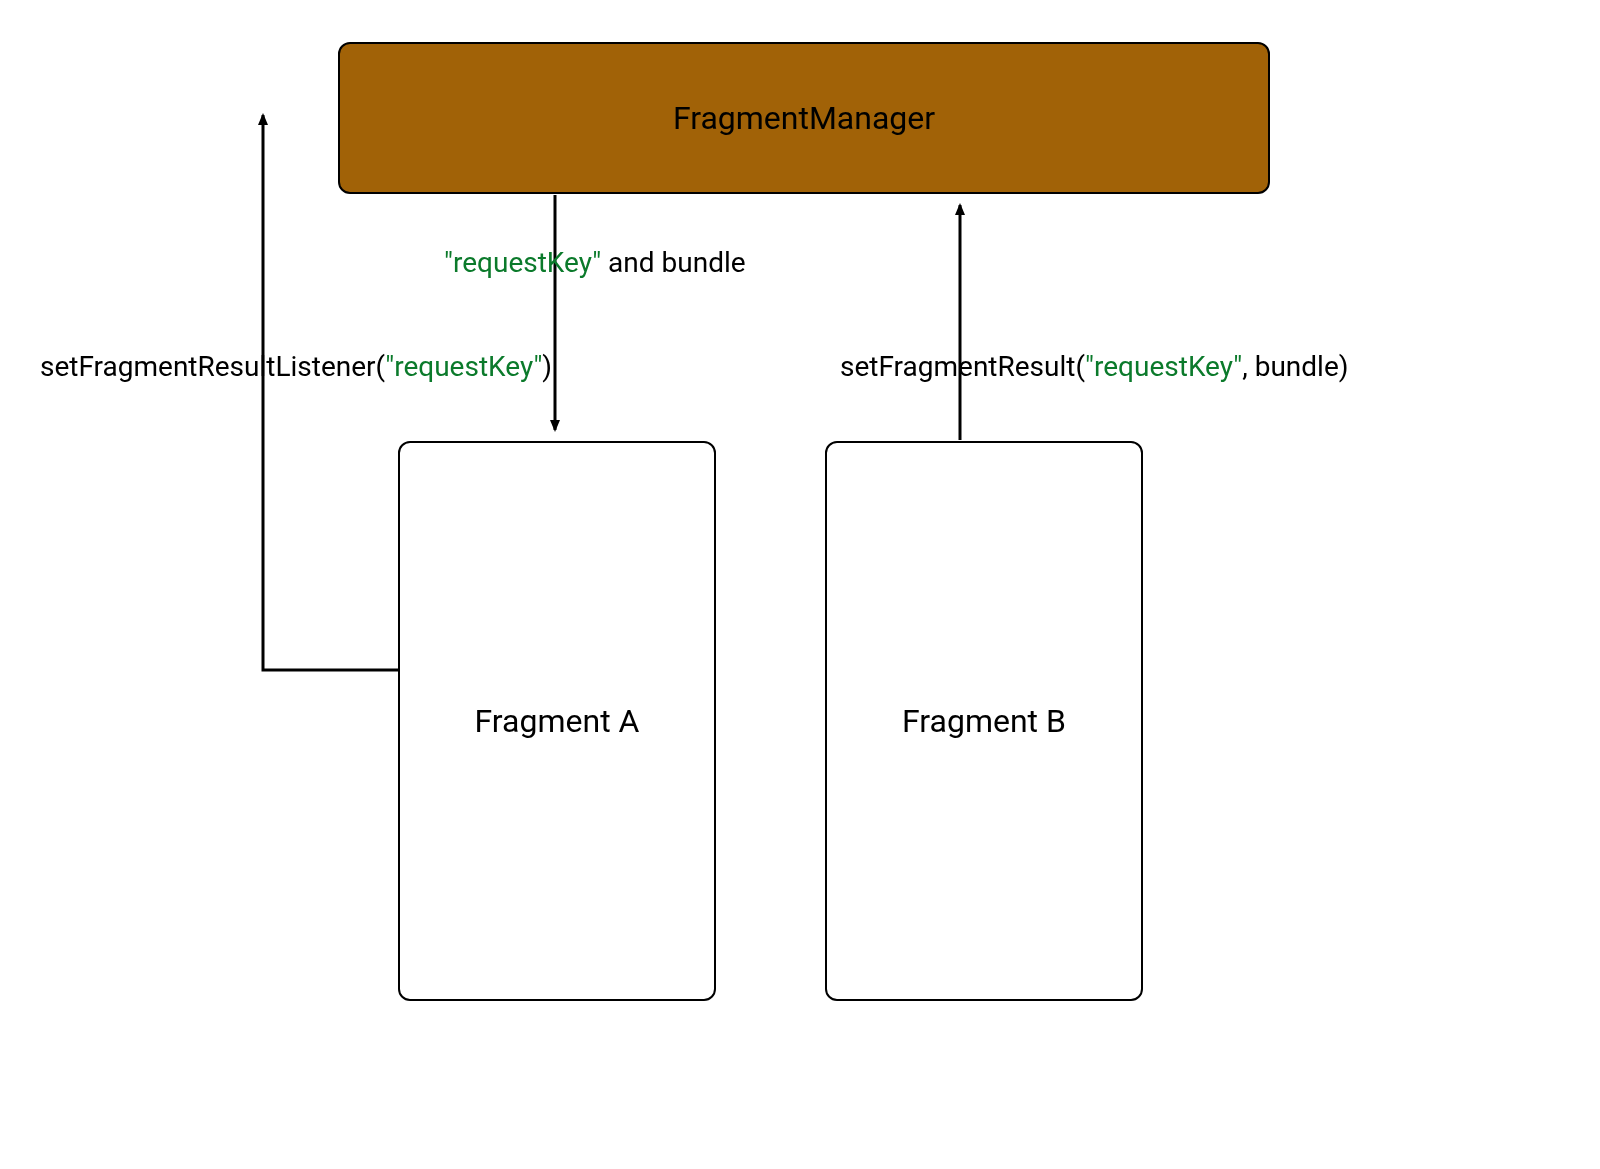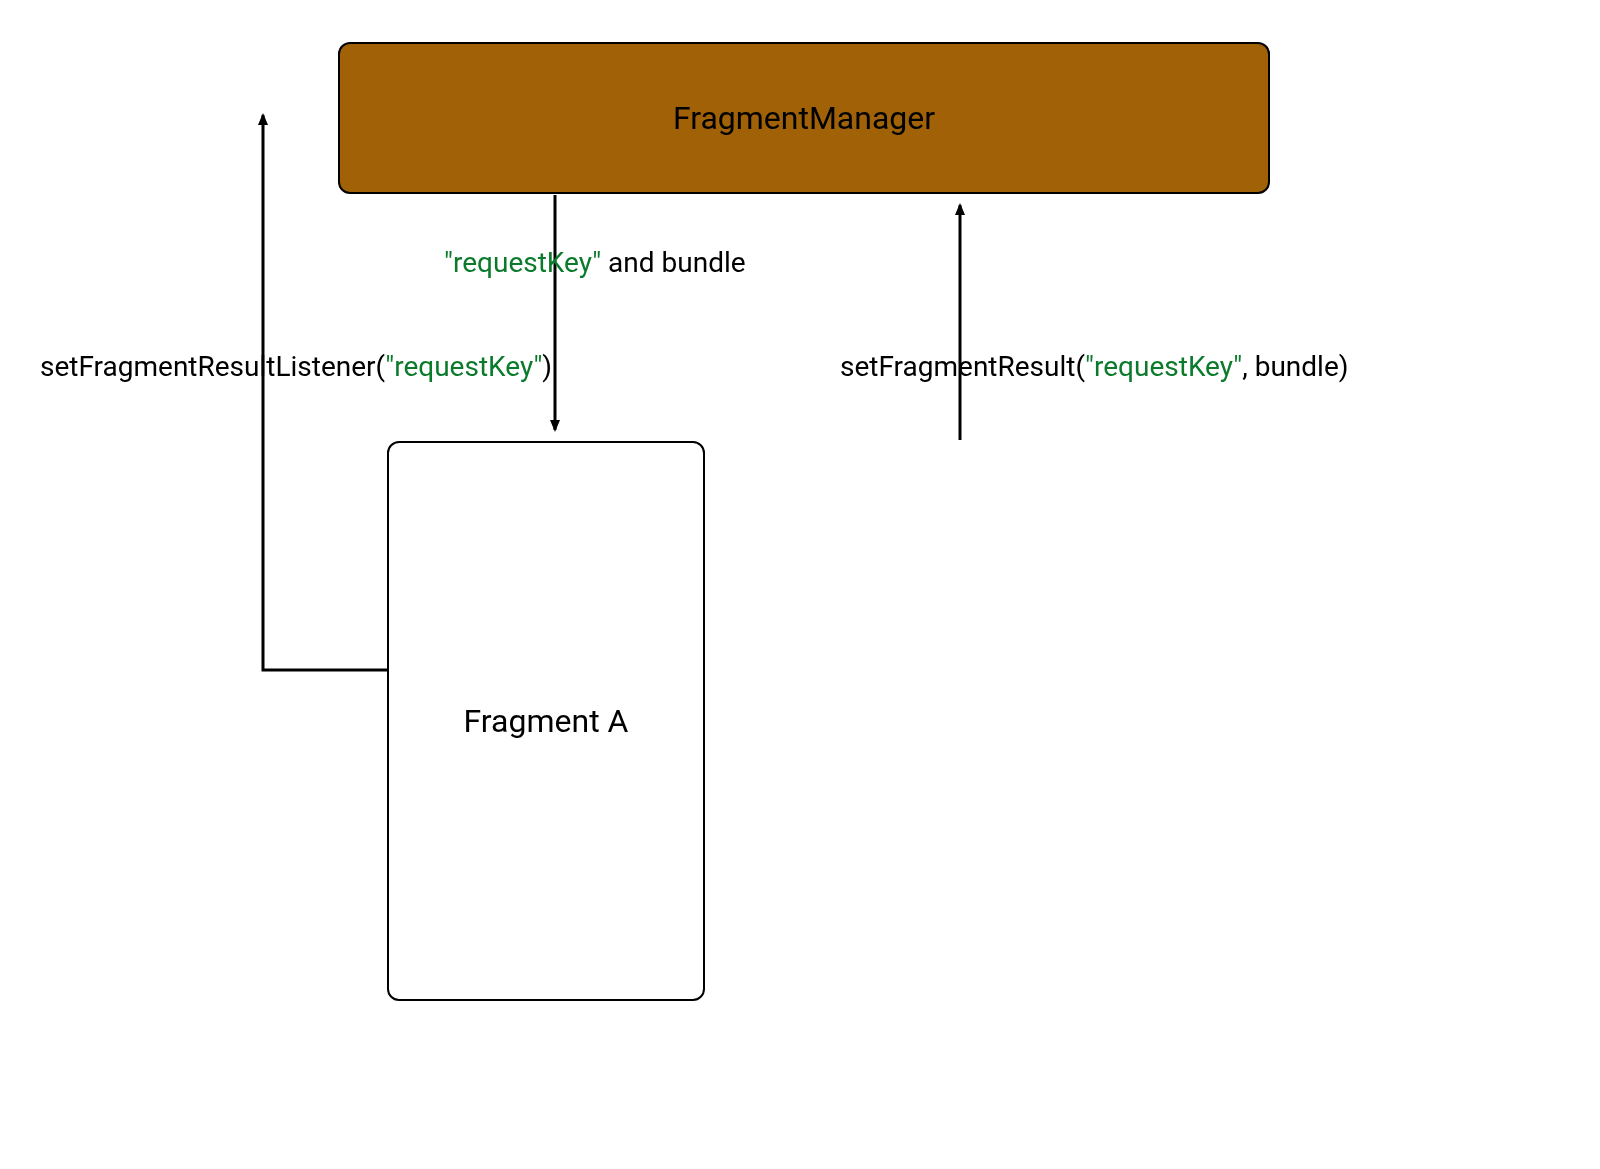--- a/index.html
+++ b/index.html
@@ -62,24 +62,27 @@
 
     <line x1="555" y1="195" x2="555" y2="430" stroke="#000" stroke-width="3" marker-end="url(#arrowhead)"></line>
 
     <line x1="960" y1="440" x2="960" y2="205" stroke="#000" stroke-width="3" marker-end="url(#arrowhead)"></line>
   </svg>
 
   <div class="box manager-box" style="left:338px; top:42px; width:932px; height:152px;">
     <span>FragmentManager</span>
   </div>
 
-  <div class="box frag-box" style="left:387px; top:441px; width:318px; height:560px;">
+  <div class="box frag-box" style="left:398px; top:441px; width:318px; height:560px;">
     <span>Fragment A</span>
   </div>
 
+  <div class="box frag-box" style="left:825px; top:441px; width:318px; height:560px;">
+    <span>Fragment B</span>
+  </div>
 
   <div class="label" style="left:40px; top:350px;">
     <span>setFragmentResultListener(</span><span class="green">"requestKey"</span><span>)</span>
   </div>
 
   <div class="label" style="left:444px; top:246px;">
     <span class="green">"requestKey"</span><span> and bundle</span>
   </div>
 
   <div class="label" style="left:840px; top:350px;">

